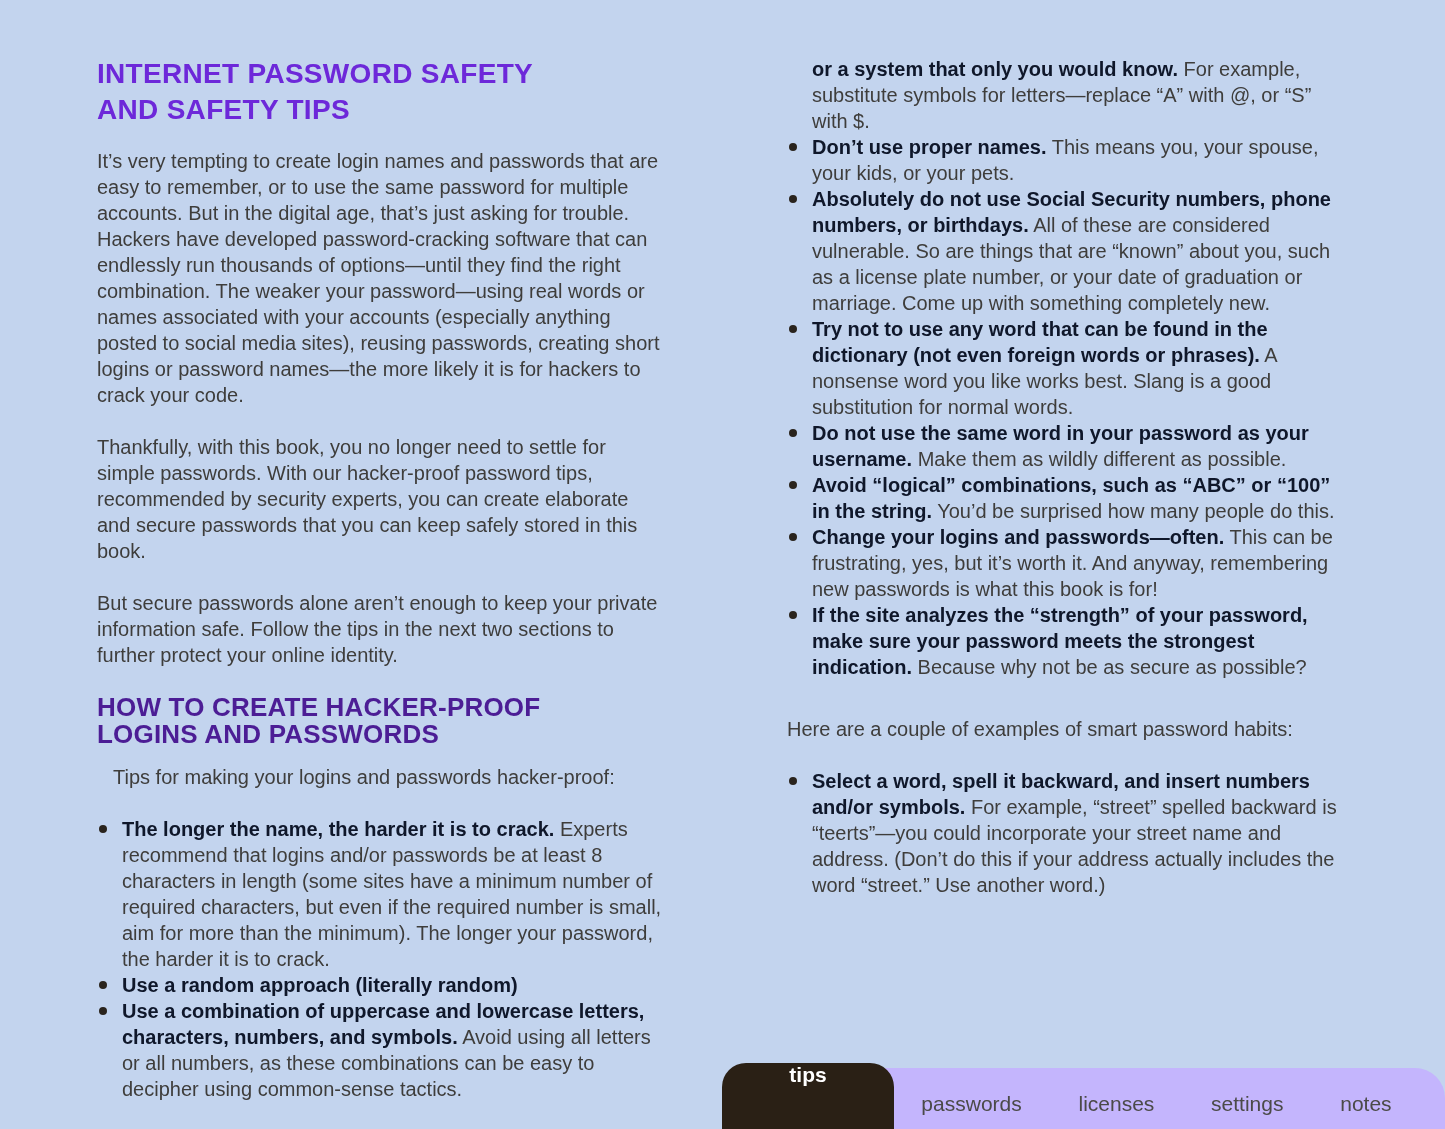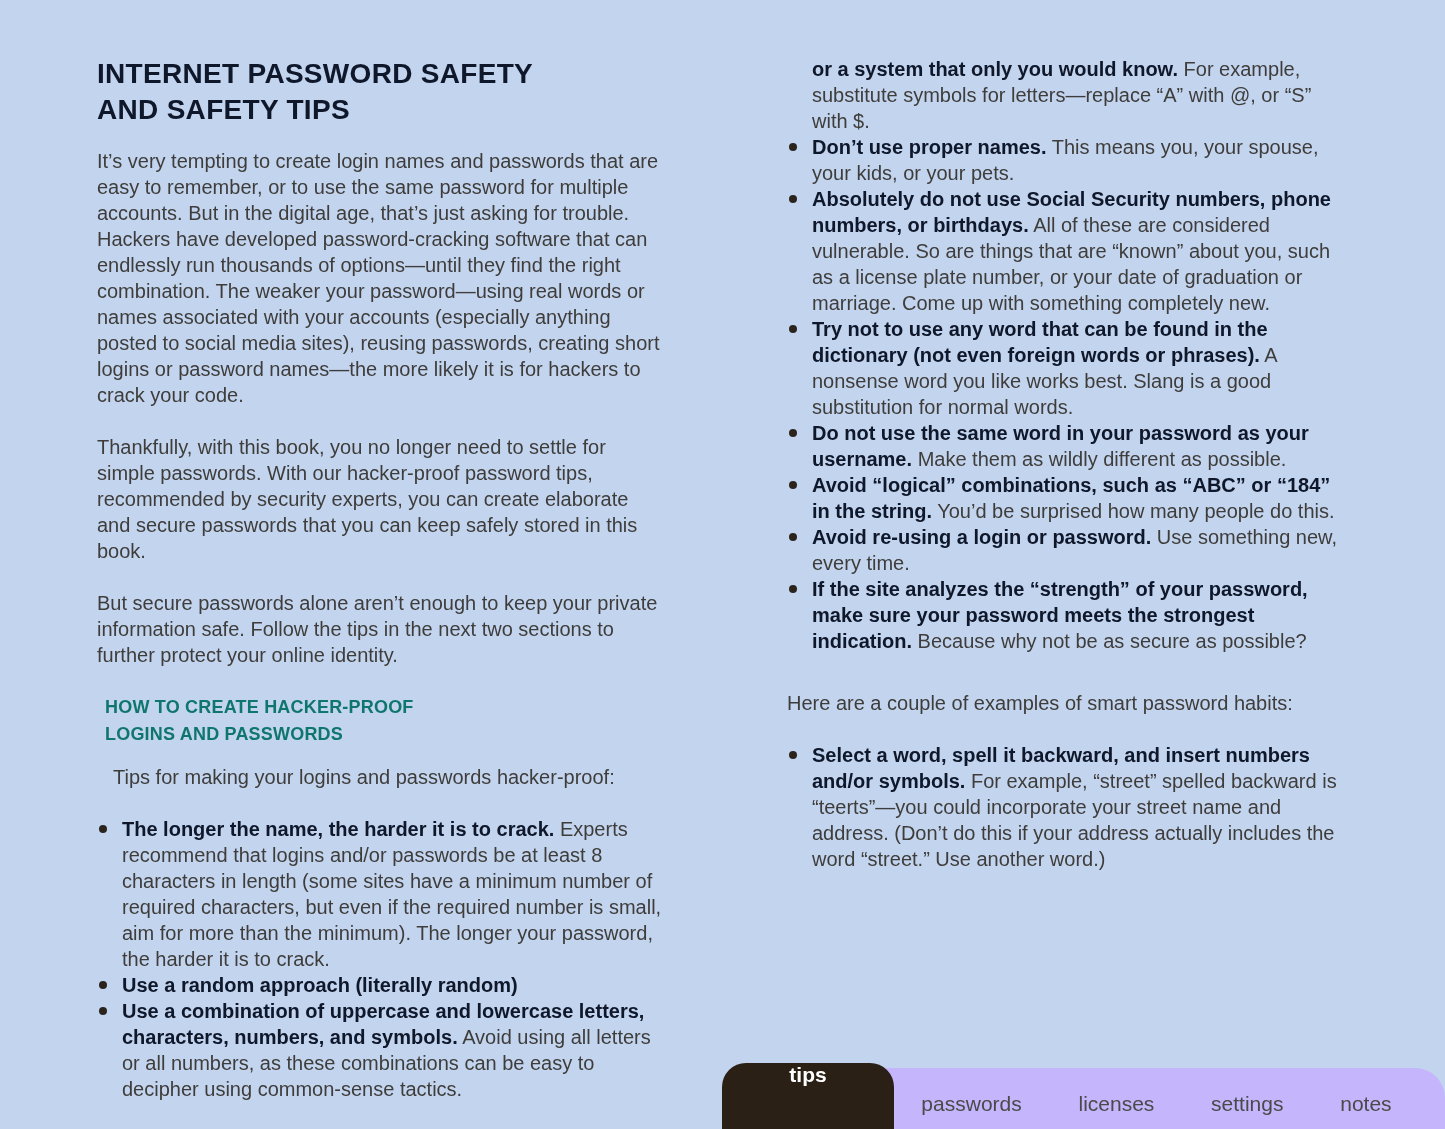--- a/index.html
+++ b/index.html
@@ -9,26 +9,26 @@
     background: #c3d4ee;
     font-family: "Liberation Sans", sans-serif;
     color: #3e3d3b;
   }
   .columns { display: flex; padding: 56px 0 0 97px; }
   .col-left  { width: 565px; flex: 0 0 auto; }
   .col-right { width: 560px; flex: 0 0 auto; margin-left: 125px; }
 
   h1.page-title {
     font-size: 28px; font-weight: 700; line-height: 36px;
-    color: #0f172a; margin: 0 0 20px; letter-spacing: .3px;
+    color: #6d28d9; margin: 0 0 20px; letter-spacing: .3px;
   }
   p.body-par { font-size: 20px; line-height: 26px; margin: 0 0 26px; }
   h2.section-heading {
-    font-size: 18px; font-weight: 700; line-height: 27px;
-    color: #0f766e; margin: 8px; letter-spacing: .2px;
+    font-size: 26px; font-weight: 700; line-height: 27px;
+    color: #4c1d95; margin: 0; letter-spacing: .2px;
   }
   p.section-intro { font-size: 20px; line-height: 26px; margin: 16px; }
 
   ul.tips { list-style: none; margin: 26px 0 0; padding: 0; font-size: 20px; line-height: 26px; }
   ul.tips.flush { margin-top: 0; }
   ul.tips li { position: relative; padding-left: 25px; }
   ul.tips li::before {
     content: ""; position: absolute; left: 2px; top: 9px;
     width: 8px; height: 8px; border-radius: 50%; background: #2a241d;
   }
@@ -109,26 +109,26 @@
       </li>
       <li>
         <b>Try not to use any word that can be found in the dictionary (not even foreign words or phrases).</b>
         <span>A nonsense word you like works best. Slang is a good substitution for normal words.</span>
       </li>
       <li>
         <b>Do not use the same word in your password as your username.</b>
         <span>Make them as wildly different as possible.</span>
       </li>
       <li>
-        <b>Avoid “logical” combinations, such as “ABC” or “184” in the string.</b>
+        <b>Avoid “logical” combinations, such as “ABC” or “100” in the string.</b>
         <span>You’d be surprised how many people do this.</span>
       </li>
       <li>
-        <b>Avoid re-using a login or password.</b>
-        <span>Use something new, every time.</span>
+        <b>Change your logins and passwords—often.</b>
+        <span>This can be frustrating, yes, but it’s worth it. And anyway, remembering new passwords is what this book is for!</span>
       </li>
       <li>
         <b>If the site analyzes the “strength” of your password, make sure your password meets the strongest indication.</b>
         <span>Because why not be as secure as possible?</span>
       </li>
     </ul>
 
     <p class="examples-intro">Here are a couple of examples of smart password habits:</p>
 
     <ul class="tips example-list">

